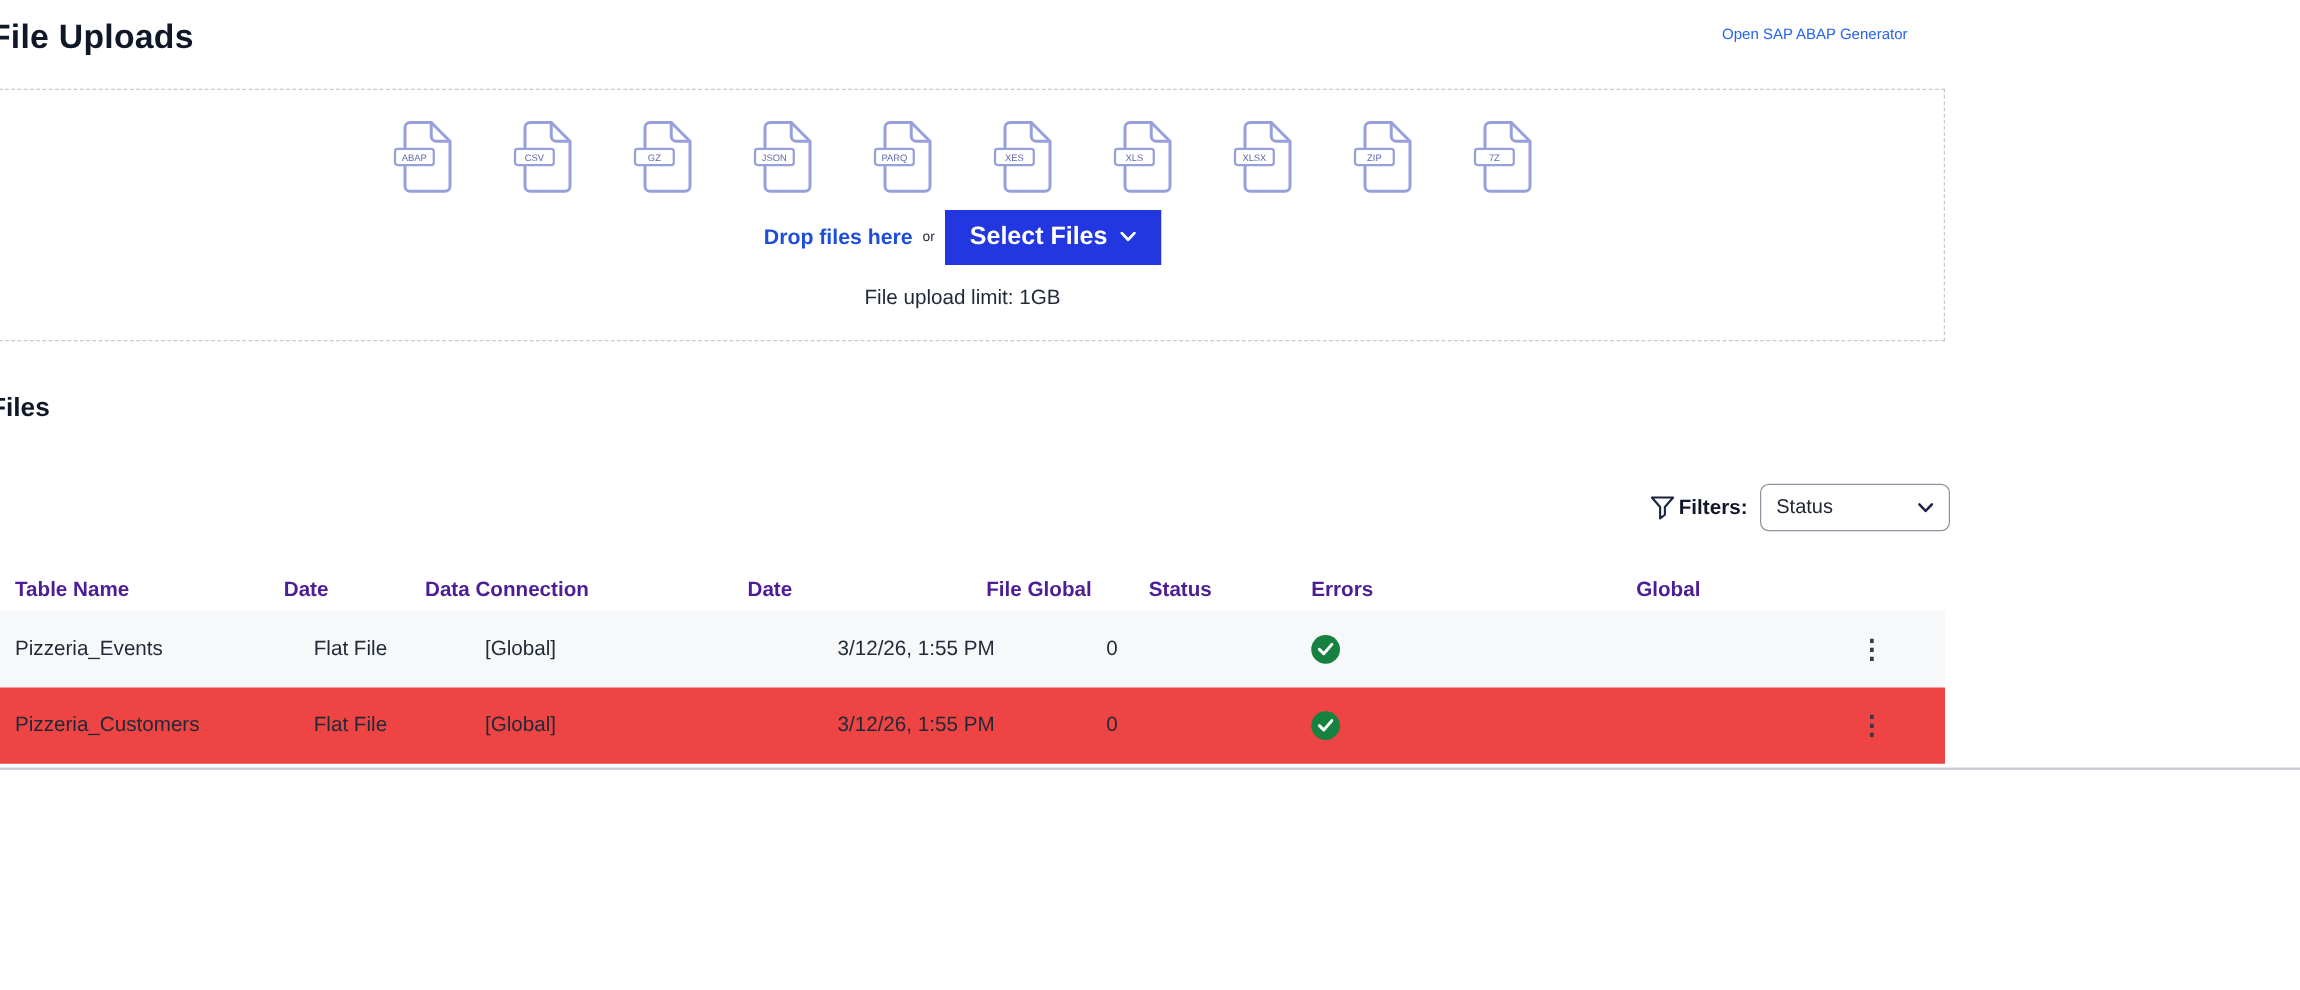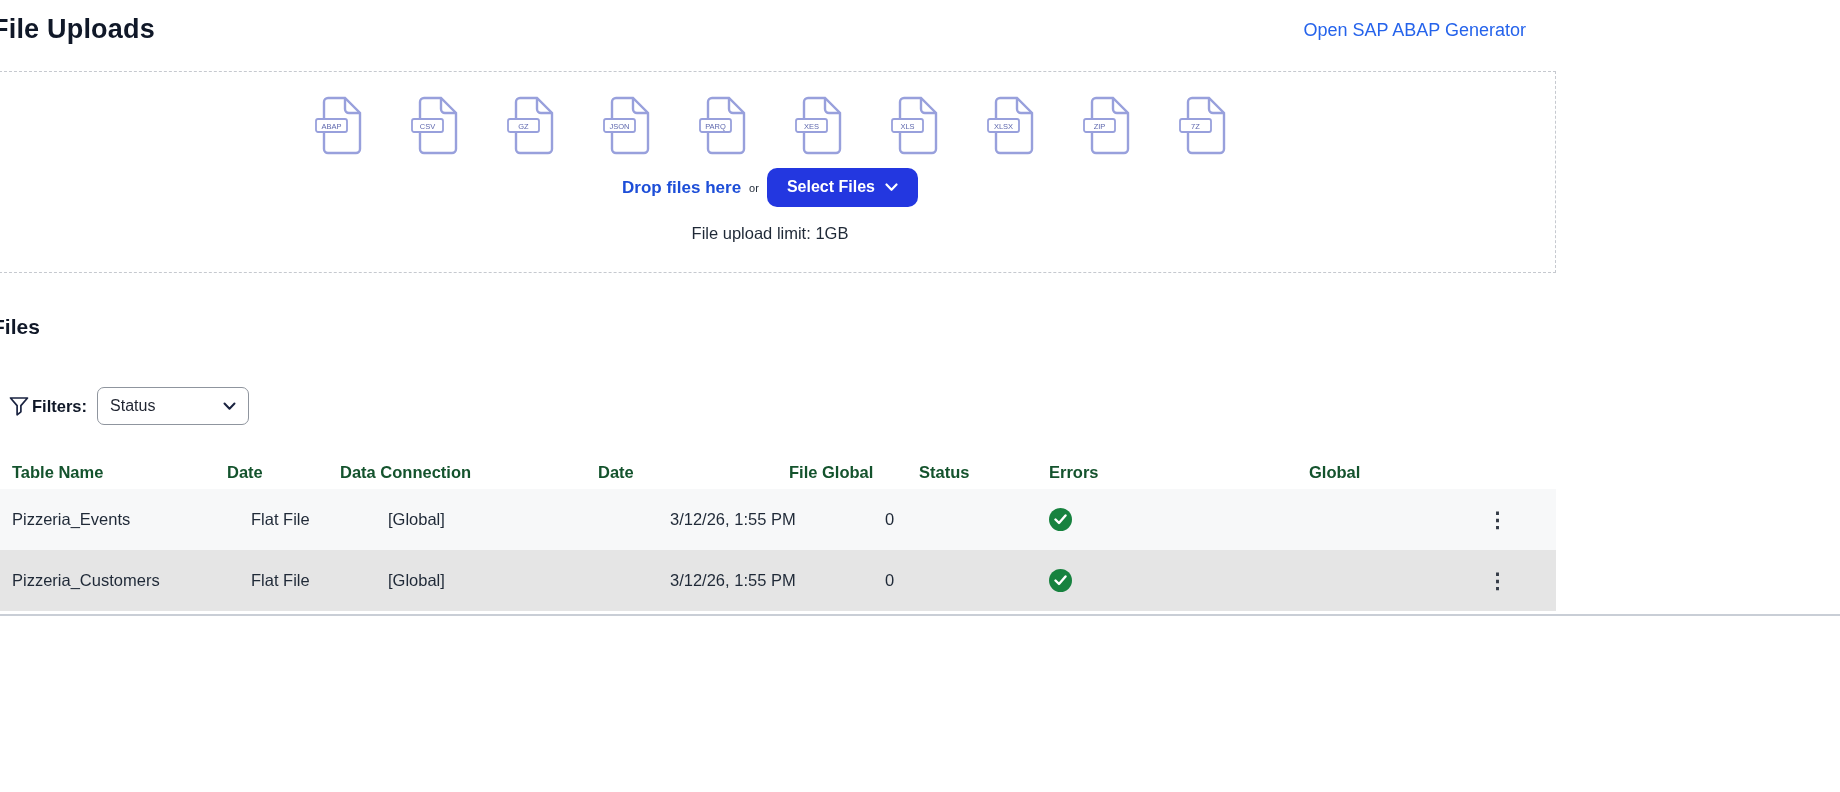--- a/index.html
+++ b/index.html
@@ -4,50 +4,50 @@
 <style>
   * { margin:0; padding:0; box-sizing:border-box; }
   html,body { width:1840px; height:792px; overflow:hidden; background:#ffffff;
     font-family:"Liberation Sans", sans-serif; color:#1f2430; }
   .page { position:relative; width:1840px; height:616px; border-bottom:2px solid #c9ced6; }
   .content { position:relative; width:1560px; padding-top:14px; }
 
   
   .topbar { display:flex; justify-content:space-between; align-items:flex-start; padding-right:34px; }
   .page-title { font-size:27px; font-weight:bold; color:#101828; margin-left:-8px; letter-spacing:.2px; }
-  .top-link { font-size:18px; color:var(--link-blue,#2563eb); text-decoration:none; cursor:pointer; margin-top:6px; }
+  .top-link { font-size:12px; color:var(--link-blue,#2563eb); text-decoration:none; cursor:pointer; margin-top:6px; }
 
   
   .dropzone { margin-top:26px; margin-left:-16px; width:1572px; height:202px;
     border:1px dashed #c6c9cf; padding-top:22px; }
   .icons-row { display:flex; justify-content:center; gap:44px; }
   .file-icon { display:block; }
   .drop-row { display:flex; justify-content:center; align-items:center; gap:8px; margin-top:12px; }
   .drop-bold { font-size:17px; font-weight:bold; color:#1d4ed8; }
   .drop-or { font-size:11px; color:#1f2937; }
   .select-files-btn { display:inline-flex; align-items:center; gap:10px; background:var(--accent-blue,#2337e0);
-    color:#ffffff; font-size:16px; font-weight:bold; border:none; border-radius:10px;
+    color:#ffffff; font-size:20px; font-weight:bold; border:none; border-radius:0;
     padding:10px 20px 11px 20px; cursor:pointer; font-family:"Liberation Sans", sans-serif; }
   .limit-text { text-align:center; margin-top:17px; font-size:16.5px; color:#1f2937; }
 
   
   .files-title { margin-top:42px; margin-left:-8px; font-size:21px; font-weight:bold; color:#101828; }
-  .filters-row { display:flex; align-items:center; margin-top:48px; padding-left:8px; }
+  .filters-row { display:flex; align-items:center; margin-top:48px; padding-left:8px;justify-content:flex-end; }
   .filters-label { font-size:16.5px; font-weight:bold; color:#101828; margin-left:2px; }
   .filter-select { display:flex; align-items:center; justify-content:space-between; width:152px; height:38px;
     margin-left:10px; border:1px solid #8f959e; border-radius:7px; background:#fff; padding:0 12px; cursor:pointer; }
   .filter-select .sel-text { font-size:16px; color:#1f2430; }
 
   
   .grid { display:grid; grid-template-columns:215px 113px 258px 191px 130px 130px 260px 1fr; align-items:center; }
   .thead { margin-top:30px; height:34px; padding-left:12px; width:1556px; }
-  .th { font-size:16.5px; font-weight:bold; color:#14532d; }
+  .th { font-size:16.5px; font-weight:bold; color:#4c1d95; }
   .trow { height:61px; padding-left:12px; width:1556px; font-size:16.5px; color:#1f2937;gap:24px; }
   .trow.odd { background:#f7f8f9; }
-  .trow.even { background:#e5e5e5; }
+  .trow.even { background:#ef4444; }
   .status-ok { display:inline-flex; width:23px; height:23px; border-radius:50%;
     background:var(--success-green,#17823f); align-items:center; justify-content:center; margin-left:10px; }
   .action-cell { text-align:right; padding-right:42px; }
   .kebab { display:inline-block; font-size:21px; font-weight:bold; color:#343b46; cursor:pointer;
     line-height:1; letter-spacing:0; padding:4px 6px; }
 </style>
 </head>
 <body>
 
 <div class="page">

